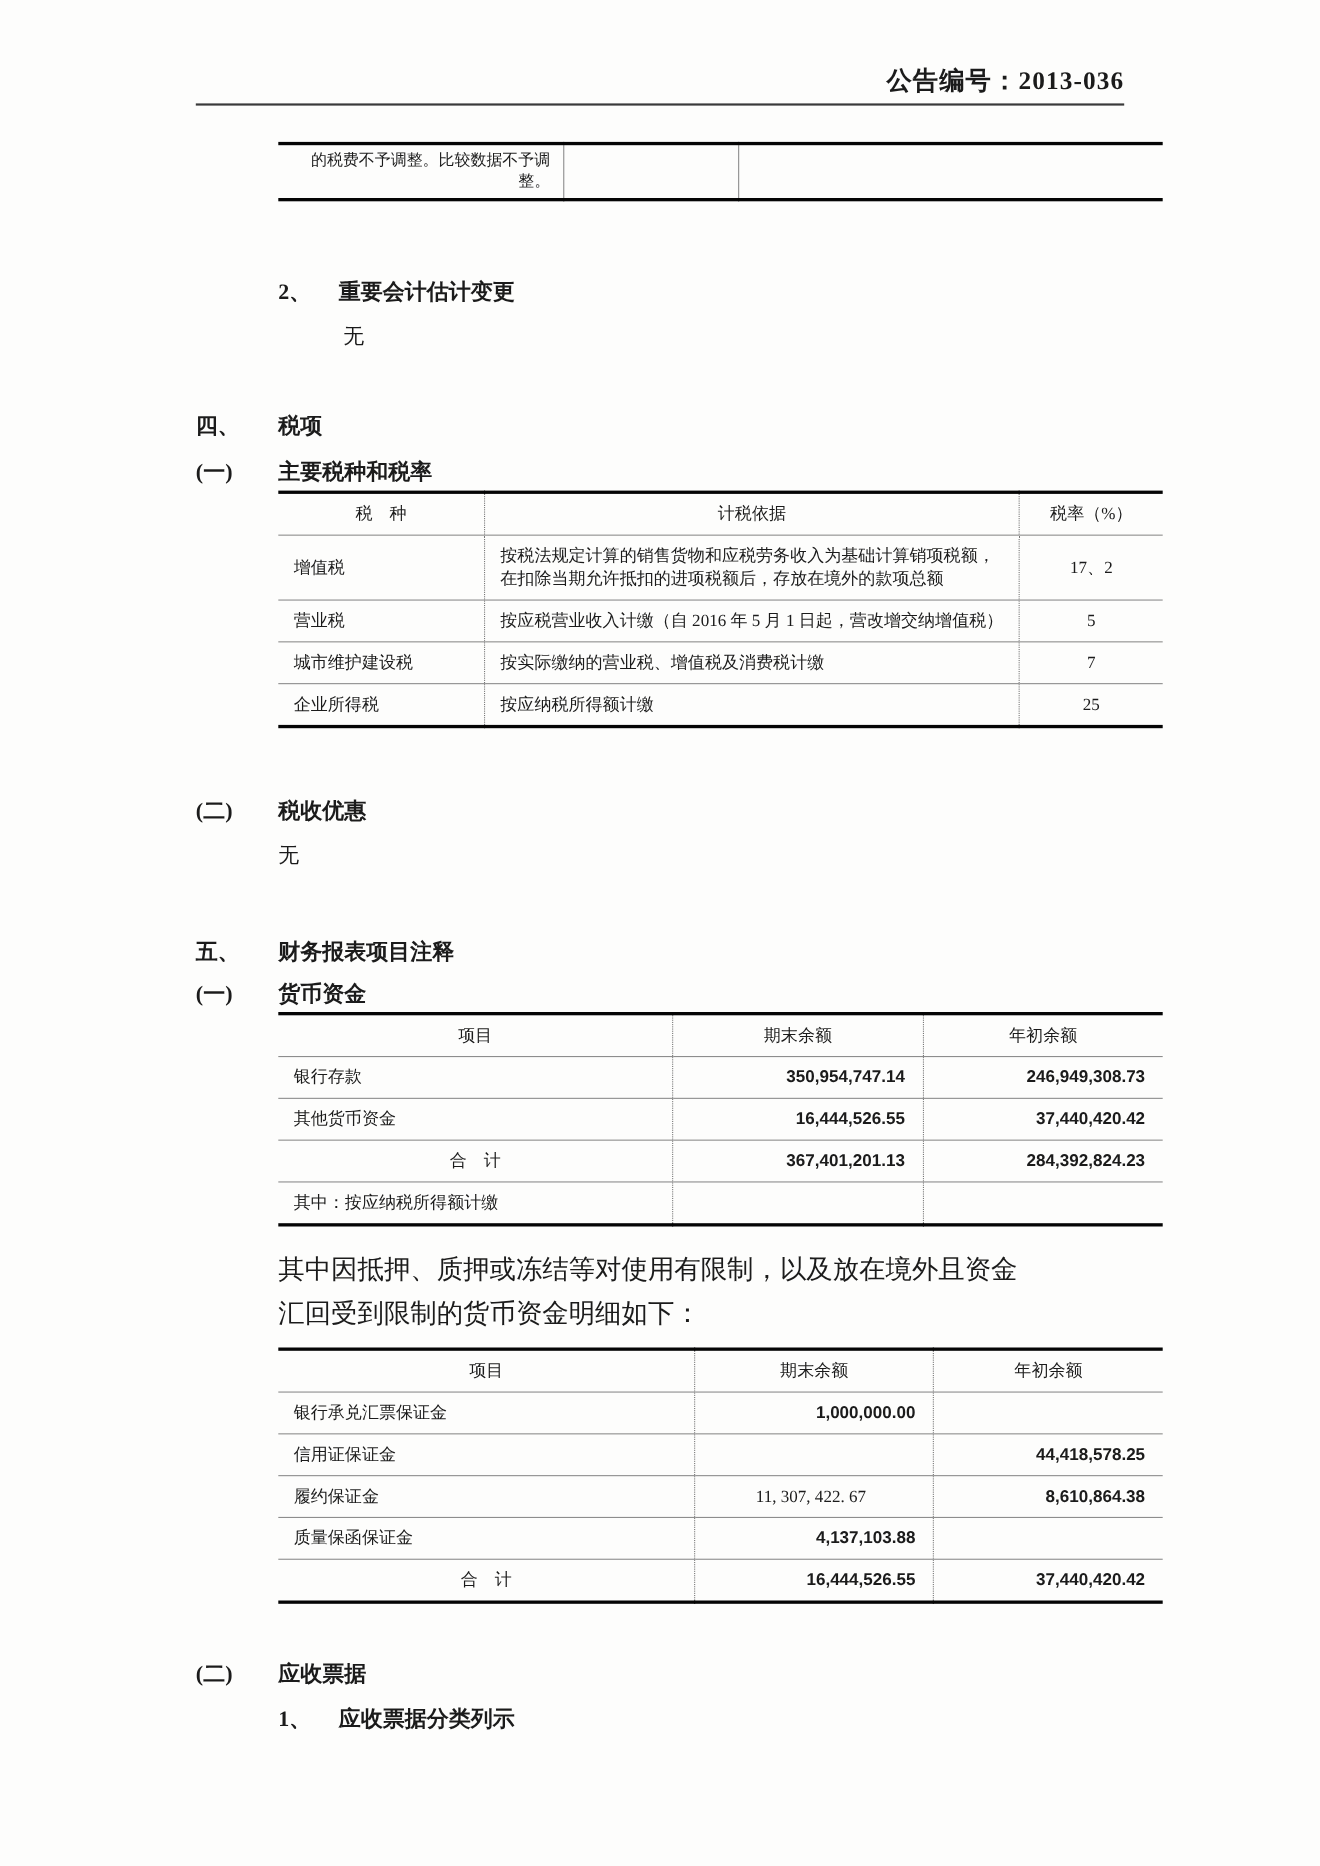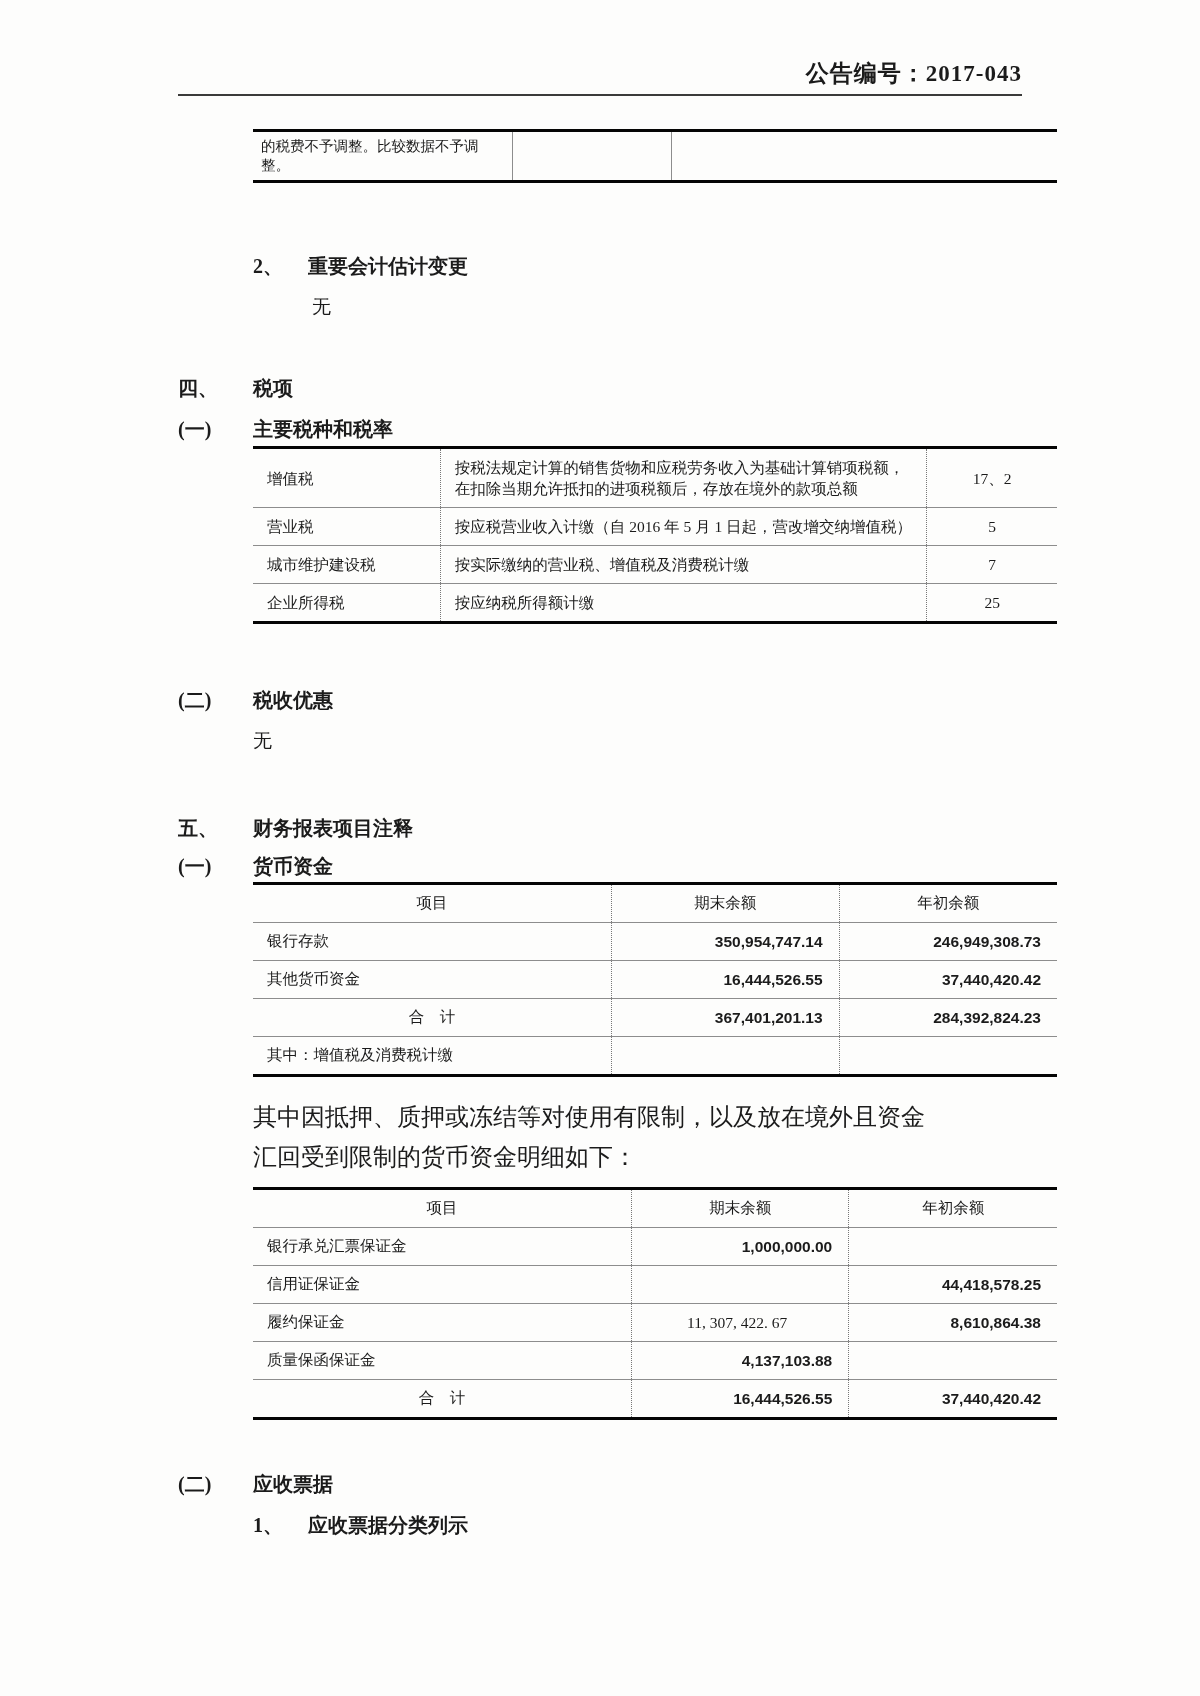--- a/index.html
+++ b/index.html
@@ -36,20 +36,21 @@
     border-bottom: 3px solid #050505;
     margin-left: 253px;
     width: 804px;
     font-size: 15.5px;
   }
   .tbl td, .tbl th {
     vertical-align: middle;
     padding: 8px 10px;
     font-weight: normal;
     word-break: break-all;
+    text-align: right;
   }
   .tbl tr + tr td { border-top: 1px solid #8d8d8d; }
   .tbl tr.hrow th { border-bottom: 1px solid #8d8d8d; }
   .tbl td + td, .tbl th + th { border-left: 1px dotted #777; }
   .tbl .ctr { text-align: center; }
   .tbl .lft { text-align: left; padding-left: 14px; }
   .tbl .num {
     text-align: right;
     padding-right: 16px;
     font-family: "Liberation Sans", "DejaVu Sans", sans-serif;
@@ -106,21 +107,21 @@
   .mt-t2   { margin-top: 10px; }
   .mt-s52  { margin-top: 52px; }
   .mt-s521 { margin-top: 16px; }
 </style>
 </head>
 <body>
 
 <div class="page">
 
   <div class="hdr">
-    <span class="hdr-text">公告编号：2017-043</span>
+    <span class="hdr-text">公告编号：2013-036</span>
   </div>
 
   <table class="tbl frag">
     <colgroup>
         <col style="width:32.3%">
         <col style="width:19.8%">
         <col style="width:47.9%">
       </colgroup>
     <tbody>
         <tr>
@@ -147,20 +148,25 @@
     <span>主要税种和税率</span>
   </div>
 
   <table class="tbl taxtbl mt-taxt">
     <colgroup>
         <col style="width:23.3%">
         <col style="width:60.5%">
         <col style="width:16.2%">
       </colgroup>
     <tbody>
+        <tr class="hrow">
+      <th class="ctr">税　种</th>
+      <th class="ctr">计税依据</th>
+      <th class="ctr">税率（%）</th>
+    </tr>
     <tr>
       <td class="lft">增值税</td>
       <td class="lft">按税法规定计算的销售货物和应税劳务收入为基础计算销项税额，在扣除当期允许抵扣的进项税额后，存放在境外的款项总额</td>
       <td class="ctr">17、2</td>
     </tr>
     <tr>
       <td class="lft">营业税</td>
       <td class="lft">按应税营业收入计缴（自 2016 年 5 月 1 日起，营改增交纳增值税）</td>
       <td class="ctr">5</td>
     </tr>
@@ -214,21 +220,21 @@
       <td class="lft">其他货币资金</td>
       <td class="num">16,444,526.55</td>
       <td class="num">37,440,420.42</td>
     </tr>
     <tr>
       <td class="ctr">合　计</td>
       <td class="num">367,401,201.13</td>
       <td class="num">284,392,824.23</td>
     </tr>
     <tr>
-      <td class="lft">其中：增值税及消费税计缴</td>
+      <td class="lft">其中：按应纳税所得额计缴</td>
       <td class="num"></td>
       <td class="num"></td>
     </tr>
   </tbody>
     </table>
 
   <div class="para mt-para">其中因抵押、质押或冻结等对使用有限制，以及放在境外且资金汇回受到限制的货币资金明细如下：</div>
 
   <table class="tbl mt-t2">
     <colgroup>

